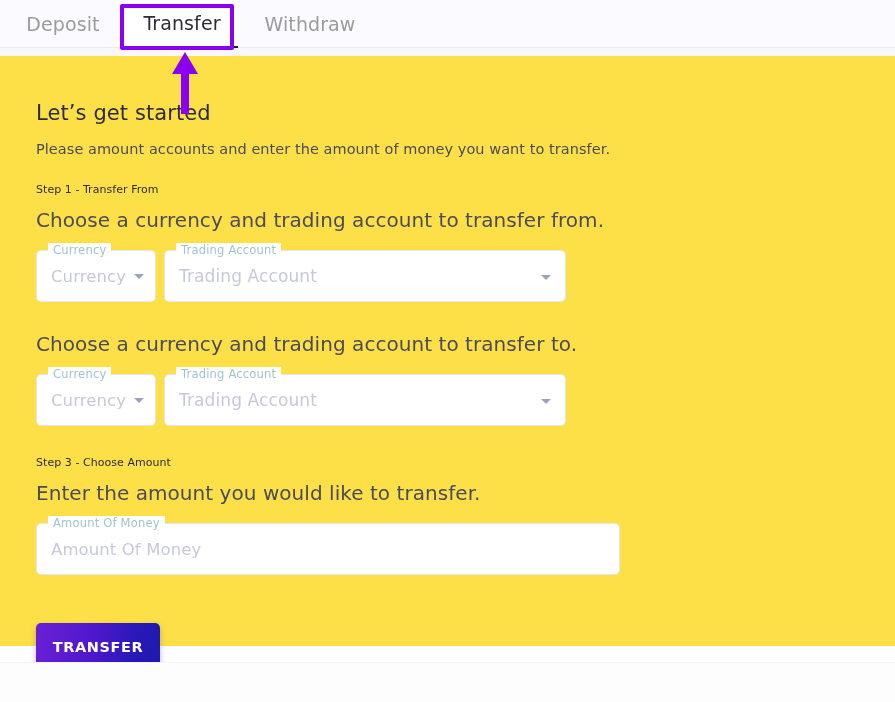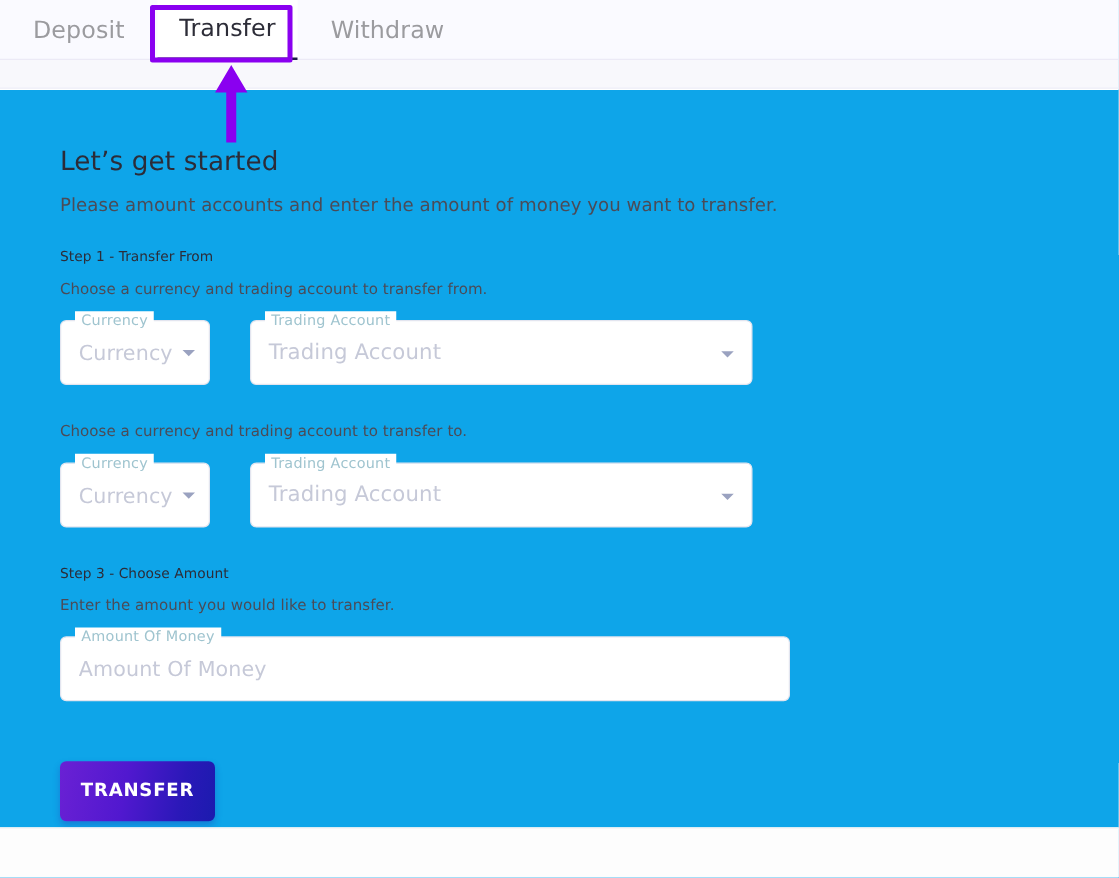--- a/index.html
+++ b/index.html
@@ -85,25 +85,25 @@
     top: 50px;
     width: 34px;
     height: 66px;
     pointer-events: none;
     z-index: 6;
   }
 
   
   .content {
     position: absolute;
-    left: 0; top: 72px;
+    left: 0; top: 56px;
     width: 895px;
     height: 590px;
-    background: #0ea5e9;
-    padding: 45px 0 0 48px;
+    background: #fde047;
+    padding: 45px 0 0 36px;
   }
 
   .page-title {
     font-size: 21px;
     font-weight: 400;
     color: #2c2c38;
     letter-spacing: 0.1px;
     margin-bottom: 16px;
   }
 
@@ -115,30 +115,30 @@
   }
 
   .step-title {
     font-size: 11px;
     color: #2c2c38;
     letter-spacing: 0.05px;
     margin-bottom: 12px;
   }
 
   .step-desc {
-    font-size: 12px;
+    font-size: 20px;
     color: #4b4b57;
     letter-spacing: 0.05px;
     margin-bottom: 18px;
   }
 
   .field-row {
     display: flex;
     align-items: flex-end;
-    gap: 32px;
+    gap: 8px;
     margin-bottom: 30px;
   }
 
   
   .field {
     position: relative;
     height: 52px;
     border: 1px solid #e3e5ef;
     border-radius: 5px;
     background: #ffffff;

